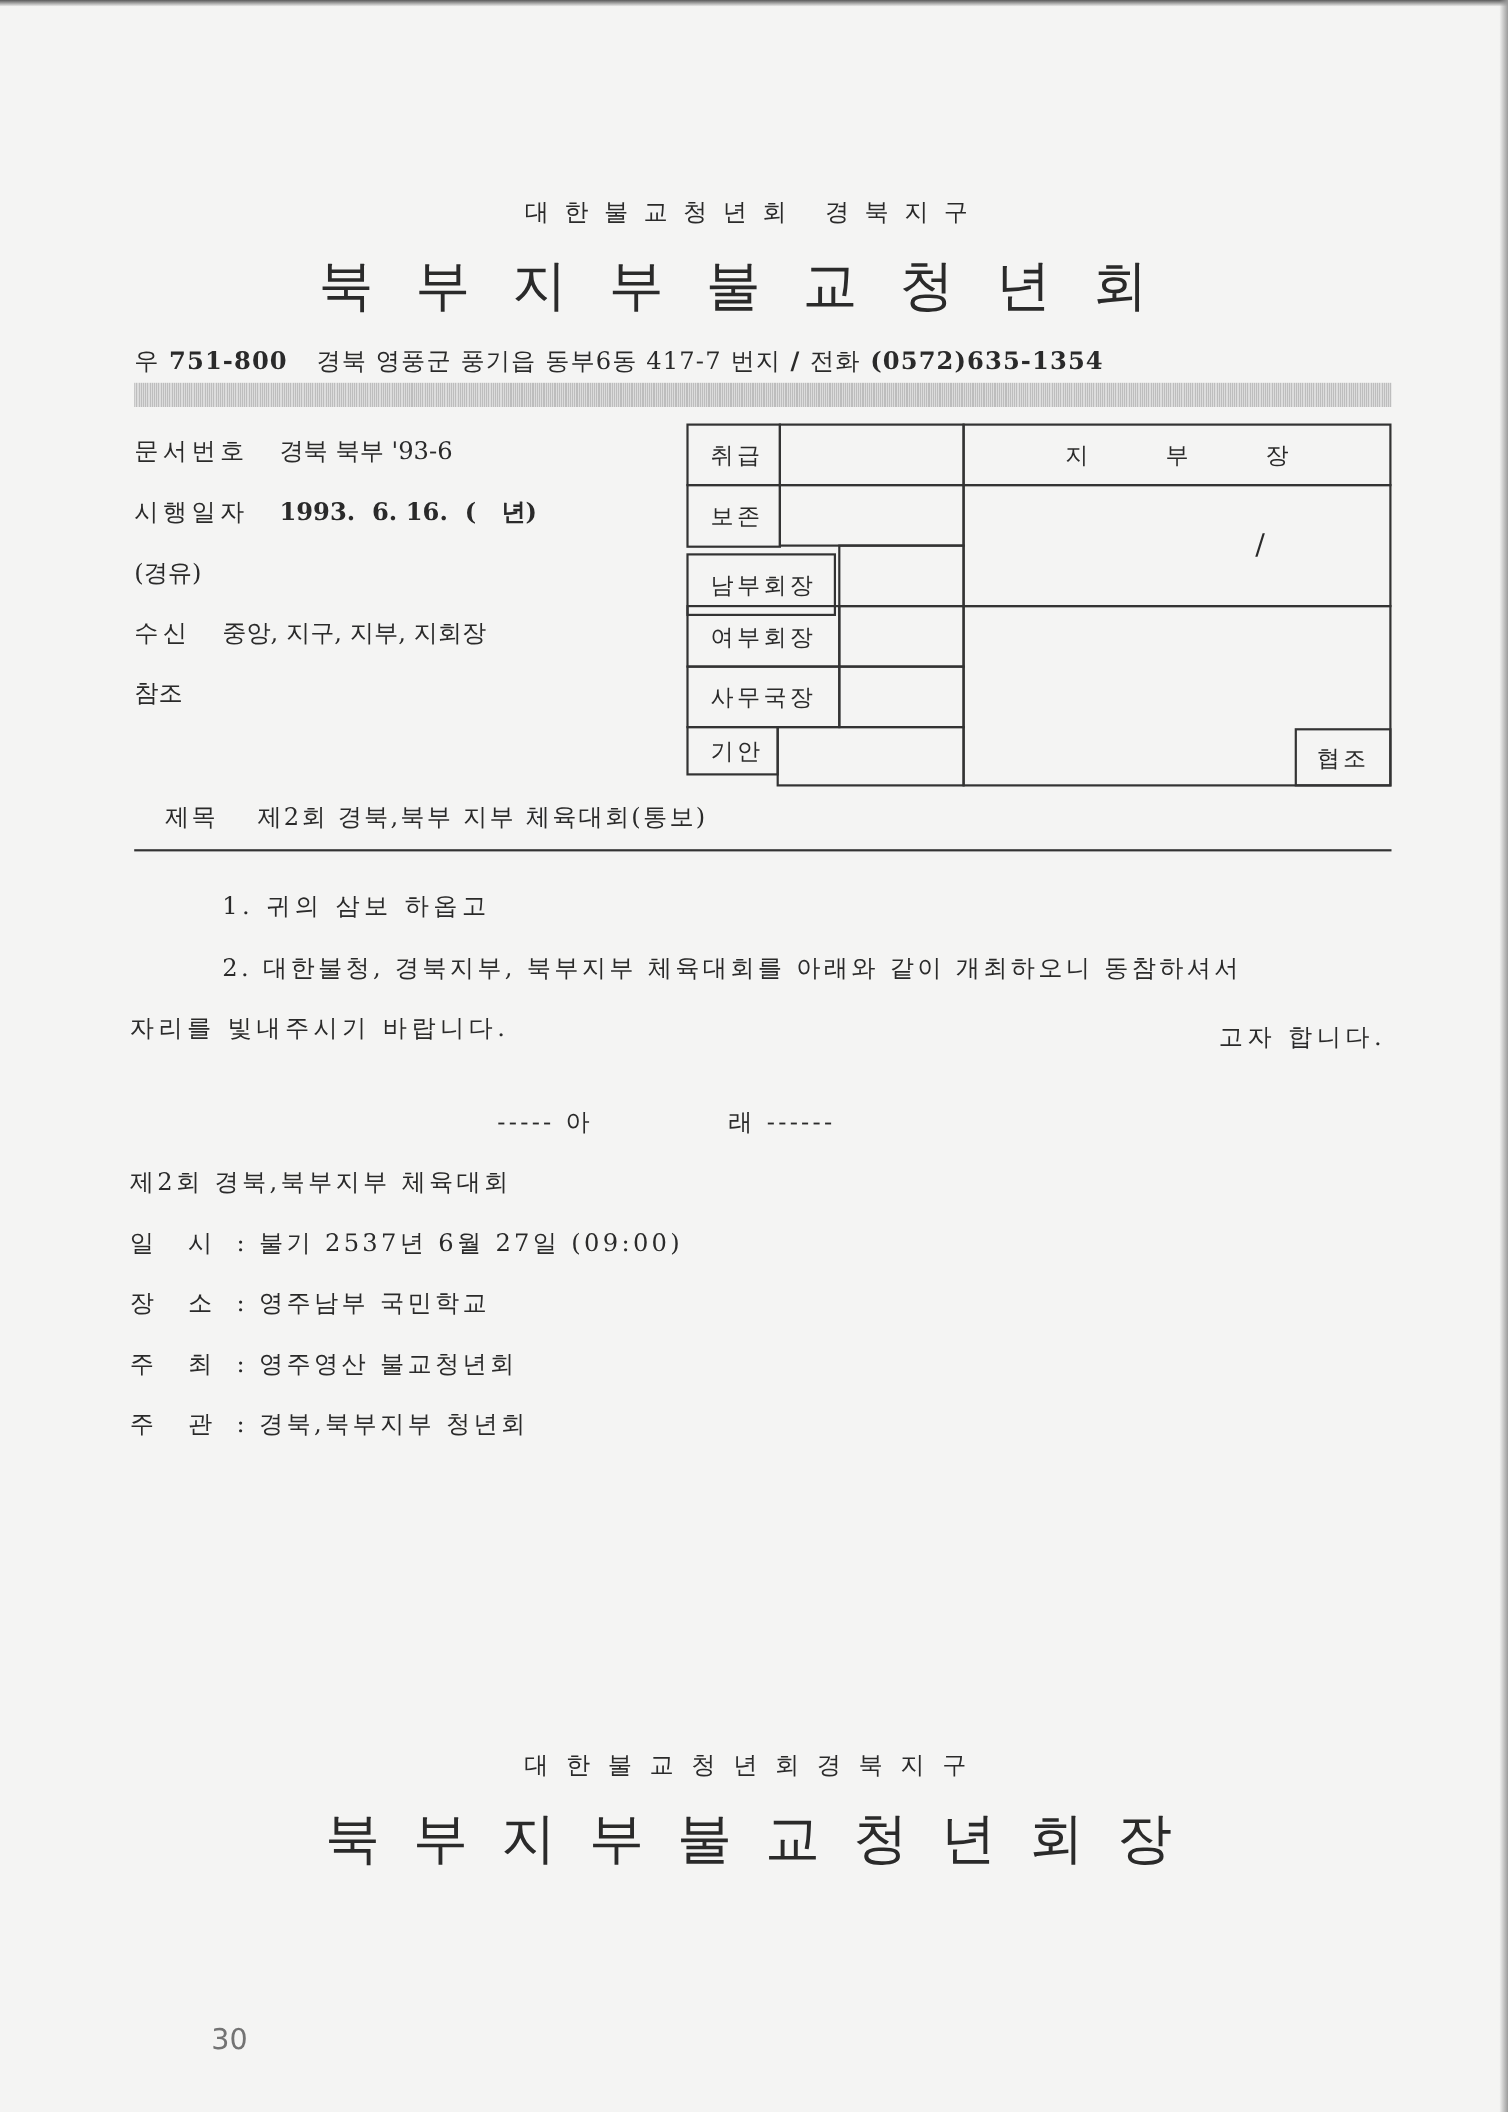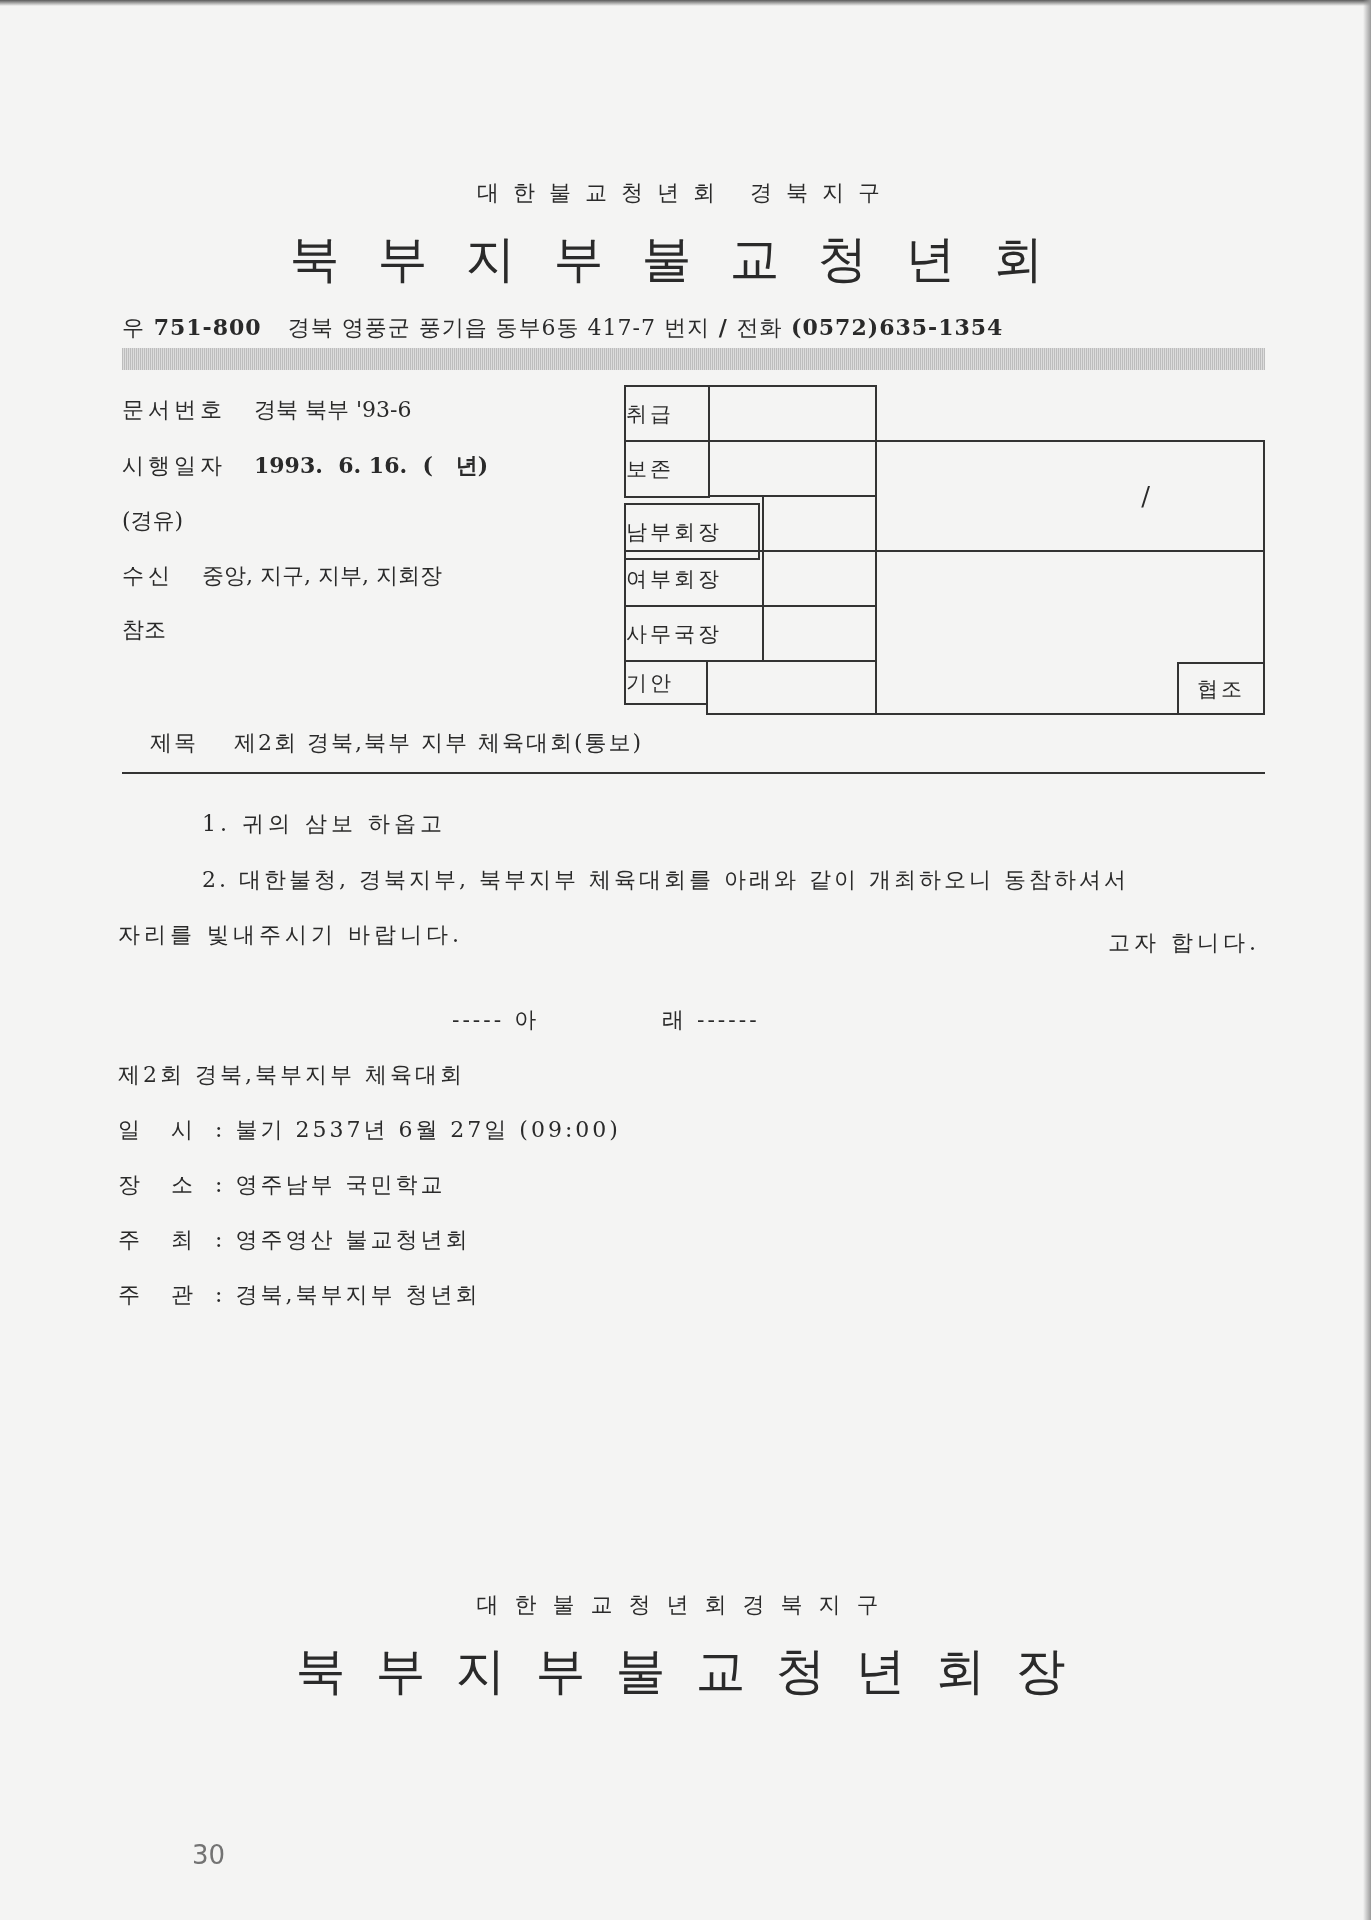--- a/index.html
+++ b/index.html
@@ -22,21 +22,21 @@
   .address .ko { font-weight: normal; }
   .hatch-bar { position: absolute; left: 122px; top: 348px; width: 1143px; height: 22px;
     background: repeating-linear-gradient(90deg, #bdbdbd 0 1px, #dcdcdc 1px 2px); }
 
   .meta { left: 122px; font-size: 22px; }
   .meta .lbl { letter-spacing: 4px; }
   .meta .val { font-weight: bold; }
 
   .approval { position: absolute; left: 624px; top: 385px; width: 641px; height: 330px; }
   .cell { position: absolute; border: 2px solid #333; box-sizing: border-box; font-size: 21px;
-    display: flex; align-items: center; padding-left: 0; letter-spacing: 3px; }
+    display: flex; align-items: center; padding-left: 20px; letter-spacing: 3px; }
   .cell.center { justify-content: center; padding-left: 0; letter-spacing: 70px; }
 
   .subject { left: 122px; top: 728px; font-size: 22px; letter-spacing: 2px; margin-left: 28px; }
   .rule { position: absolute; left: 122px; top: 772px; width: 1143px; height: 2px; background: #333; }
 
   .body-line { font-size: 22px; letter-spacing: 4px; }
 
   .detail { left: 118px; font-size: 22px; letter-spacing: 3px; }
 
   .handwriting { left: 192px; top: 1840px; font-size: 26px; color: #737373; font-family: "DejaVu Sans", sans-serif; }
@@ -84,20 +84,23 @@
   <div class="cell" style="left:84px;top:55px;width:169px;height:57px;"></div>
   <div class="cell" style="left:0;top:118px;width:136px;height:57px;">남부회장</div>
   <div class="cell" style="left:138px;top:110px;width:115px;height:57px;"></div>
   <div class="cell" style="left:0;top:165px;width:140px;height:57px;">여부회장</div>
   <div class="cell" style="left:138px;top:165px;width:115px;height:57px;"></div>
   <div class="cell" style="left:0;top:220px;width:140px;height:57px;">사무국장</div>
   <div class="cell" style="left:138px;top:220px;width:115px;height:57px;"></div>
   <div class="cell" style="left:0;top:275px;width:84px;height:45px;">기안</div>
   <div class="cell" style="left:82px;top:275px;width:171px;height:55px;"></div>
 
+  <div class="cell center" style="left:251px;top:0;width:390px;height:57px;">
+      <span style="padding-left:70px;">지부장</span>
+    </div>
   <div class="cell" style="left:251px;top:55px;width:390px;height:112px;justify-content:flex-end;padding-right:110px;font-size:26px;">
       <span>/</span>
     </div>
   <div class="cell" style="left:251px;top:165px;width:390px;height:165px;"></div>
   <div class="cell" style="left:553px;top:277px;width:88px;height:53px;justify-content:center;padding-left:0;">협조</div>
 </div>
 
 <div class="abs subject">
   <span>제목</span>&nbsp;&nbsp;&nbsp;
   <span>제2회 경북,북부 지부 체육대회(통보)</span>

